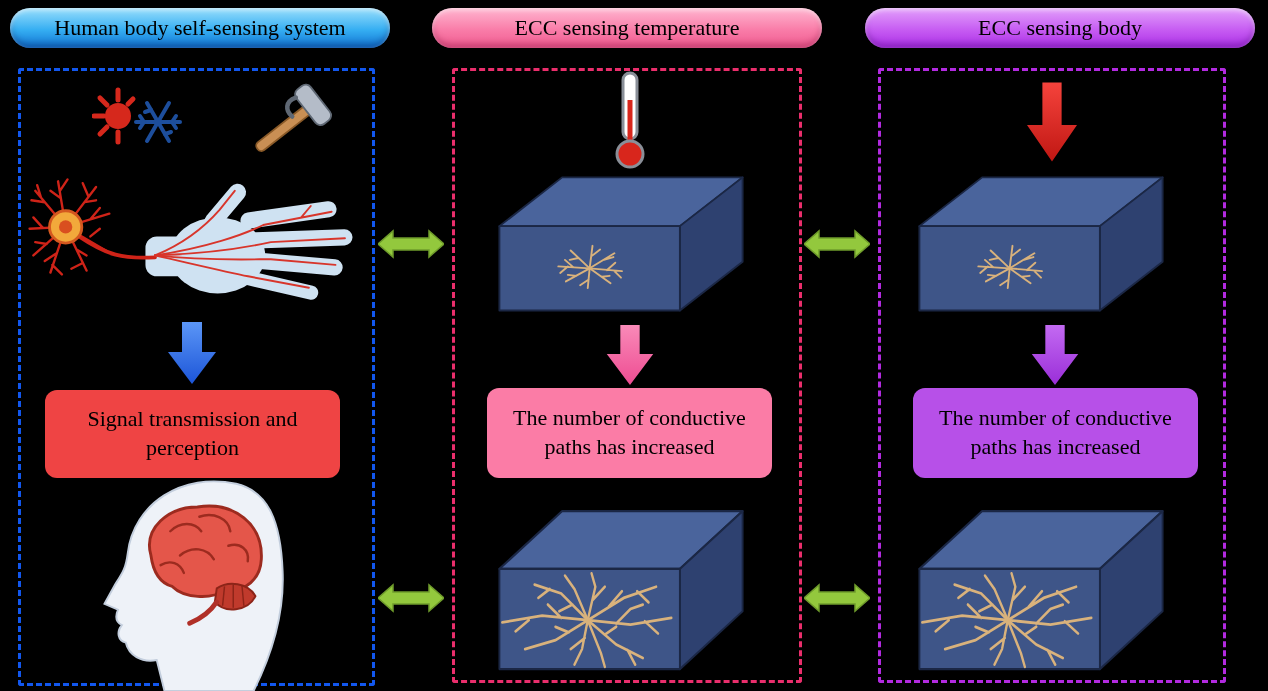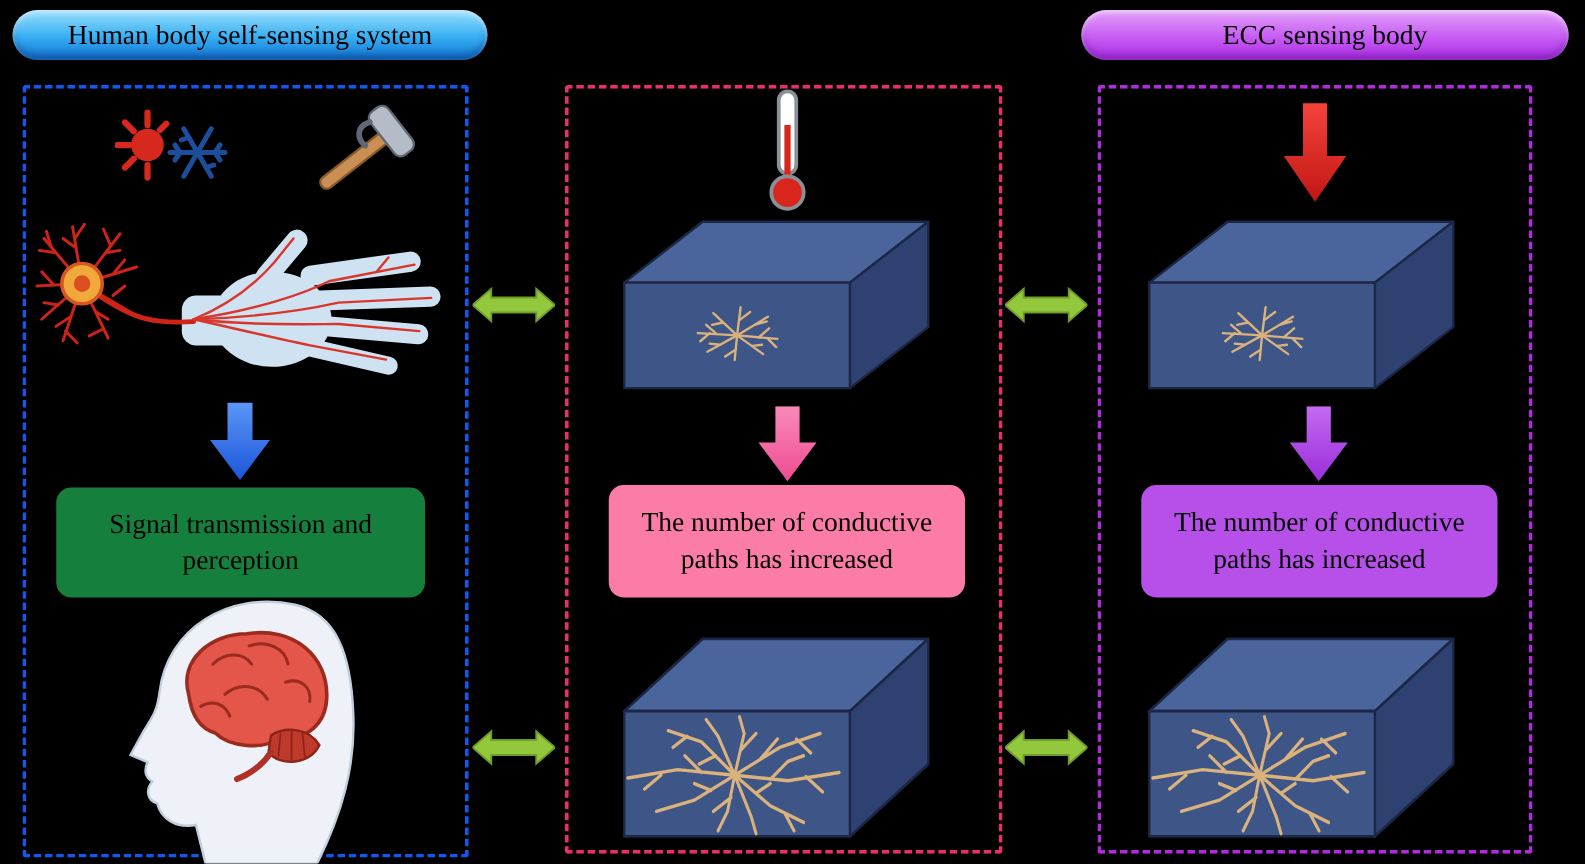--- a/index.html
+++ b/index.html
@@ -32,31 +32,34 @@
   .panel { position:absolute; border:3px dashed; border-radius:3px; }
   .panel-blue   { left:18px;  top:68px; width:357px; height:618px; border-color:#1257ee; }
   .panel-pink   { left:452px; top:68px; width:350px; height:615px; border-color:#ea2e6c; }
   .panel-purple { left:878px; top:68px; width:348px; height:615px; border-color:#b22ae0; }
 
   .labelbox {
     position:absolute; border-radius:12px;
     display:flex; align-items:center; justify-content:center;
     text-align:center; font-size:22px; line-height:1.3; color:#000; padding:10px 26px;
   }
-  .box-blue   { left:45px;  top:390px; width:295px; height:88px; background:#15803d; }
+  .box-blue   { left:45px;  top:390px; width:295px; height:88px; background:#ef4444; }
   .box-pink   { left:487px; top:388px; width:285px; height:90px; background:#fb7ca6; }
   .box-purple { left:913px; top:388px; width:285px; height:90px; background:#b750e8; }
 </style>
 </head>
 <body>
 
 <div class="canvas">
 
   <div class="pill pill-blue">
     <span>Human body self-sensing system</span>
+  </div>
+  <div class="pill pill-pink">
+    <span>ECC sensing temperature</span>
   </div>
   <div class="pill pill-purple">
     <span>ECC sensing body</span>
   </div>
 
   <div class="panel panel-blue"></div>
   <div class="panel panel-pink"></div>
   <div class="panel panel-purple"></div>
 
   <svg class="abs" style="left:92px; top:80px;" width="100" height="88" viewBox="0 0 100 88">

